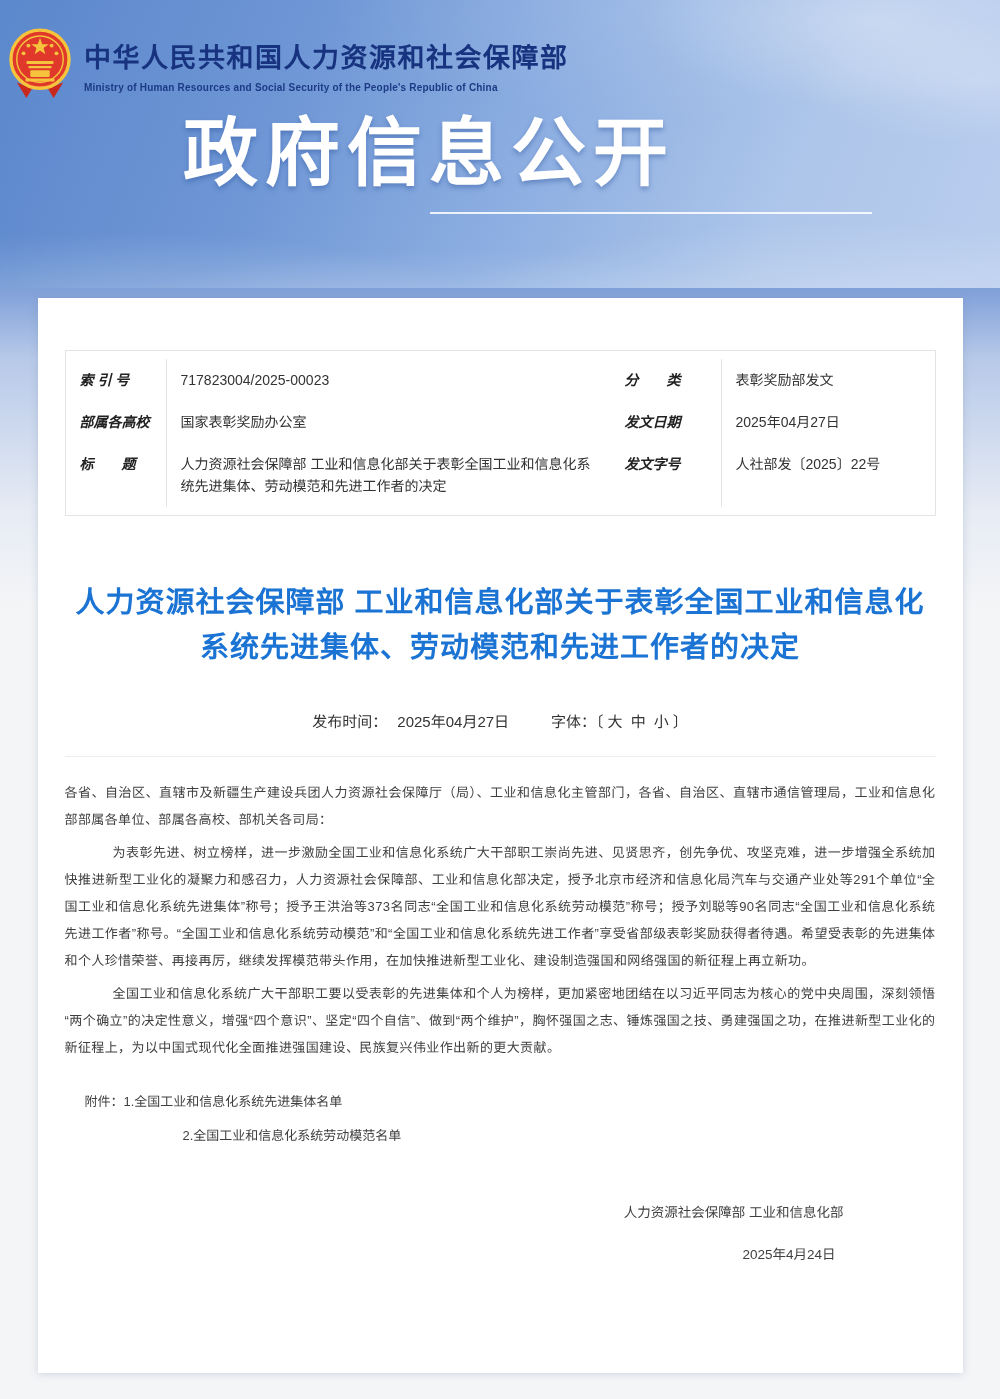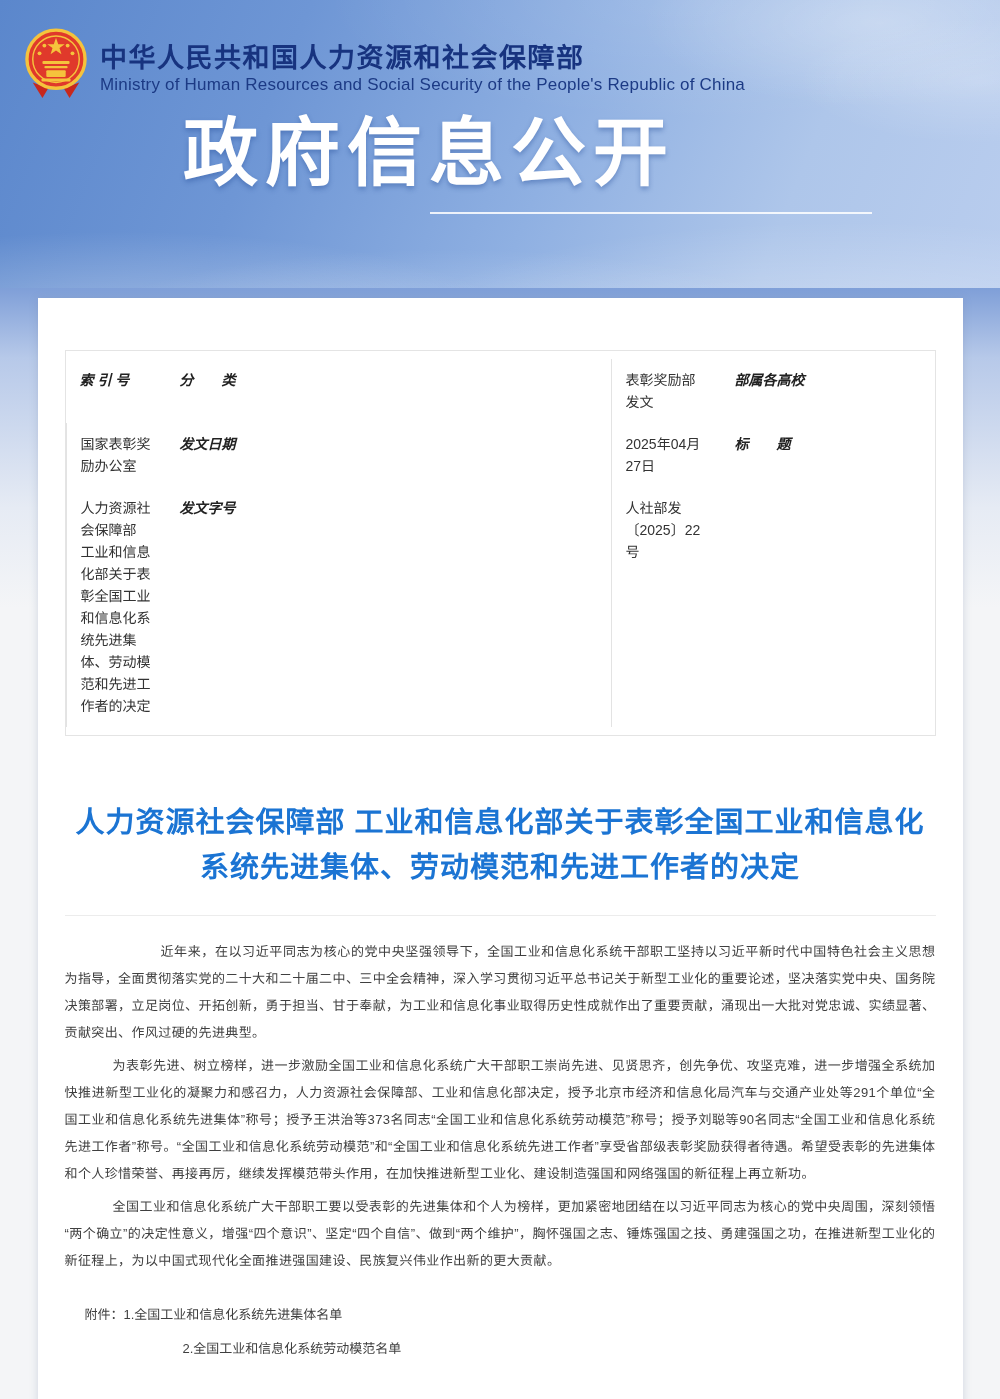--- a/index.html
+++ b/index.html
@@ -22,24 +22,24 @@
       radial-gradient(260px 90px at 98% 28%, rgba(255,255,255,.22), transparent 70%),
       radial-gradient(500px 160px at 70% 0%, rgba(255,255,255,.12), transparent 75%);
   }
   .banner::after { 
     content:""; position:absolute; left:0; right:0; bottom:0; height:130px;
     background:
       radial-gradient(60% 150px at 12% 135%, rgba(255,255,255,.38), transparent 68%),
       radial-gradient(55% 130px at 45% 140%, rgba(255,255,255,.30), transparent 70%),
       radial-gradient(65% 160px at 85% 135%, rgba(255,255,255,.34), transparent 70%);
   }
-  .brand { position:absolute; top:26px; left:25px; display:flex; gap:13px; z-index:3; }
+  .brand { position:absolute; top:26px; left:9px; display:flex; gap:13px; z-index:3; }
   .brand-emblem { width:62px; height:76px; flex:0 0 auto; }
   .brand-cn { font-size:27px; font-weight:bold; color:#17337f; letter-spacing:1.5px; margin-top:10px; }
-  .brand-en { font-size:17px; font-weight:normal; color:#1c3a85; letter-spacing:.2px; }
+  .brand-en { font-size:10px; font-weight:bold; color:#1c3a85; margin-top:7px; letter-spacing:.2px; }
   .banner-title {
     position:absolute; top:92px; left:0; width:828px; text-align:center; z-index:2;
     font-size:75px; font-weight:bold; color:#ffffff; letter-spacing:7px;
     text-shadow:0 3px 5px rgba(35,75,150,.4); padding-left:30px;
   }
   .banner-underline {
     position:absolute; top:212px; left:430px; width:442px; height:2px;
     background:rgba(255,255,255,.85); z-index:2;
   }
 
@@ -118,41 +118,45 @@
     </div>
     <div class="banner-title">政府信息公开</div>
     <div class="banner-underline"></div>
   </header>
 
   <div class="content-wrap">
     <main class="card">
 
       <section class="meta">
         <div class="m-cell m-label">索 引 号</div>
+        <div class="m-cell m-value">717823004/2025-00023</div>
         <div class="m-cell m-label">分　　类</div>
         <div class="m-cell m-value">表彰奖励部发文</div>
 
         <div class="m-cell m-label">部属各高校</div>
         <div class="m-cell m-value">国家表彰奖励办公室</div>
         <div class="m-cell m-label">发文日期</div>
         <div class="m-cell m-value">2025年04月27日</div>
 
         <div class="m-cell m-label">标　　题</div>
         <div class="m-cell m-value">人力资源社会保障部 工业和信息化部关于表彰全国工业和信息化系统先进集体、劳动模范和先进工作者的决定</div>
         <div class="m-cell m-label">发文字号</div>
         <div class="m-cell m-value">人社部发〔2025〕22号</div>
       </section>
 
       <h1 class="doc-title">人力资源社会保障部 工业和信息化部关于表彰全国工业和信息化系统先进集体、劳动模范和先进工作者的决定</h1>
 
+      <div class="pub-row">
+        <span>发布时间：</span><span class="pub-date">2025年04月27日</span><span class="font-ctl"><span>字体：</span><span>〔</span><a class="font-size-btn">大</a><a class="font-size-btn">中</a><a class="font-size-btn">小</a><span>〕</span></span>
+      </div>
 
       <div class="divider"></div>
 
       <div class="body-text">
-        <p class="indent-big">近年来，在以习近平同志为核心的党中央坚强领导下，全国工业和信息化系统干部职工坚持以习近平新时代中国特色社会主义思想为指导，全面贯彻落实党的二十大和二十届二中、三中全会精神，深入学习贯彻习近平总书记关于新型工业化的重要论述，坚决落实党中央、国务院决策部署，立足岗位、开拓创新，勇于担当、甘于奉献，为工业和信息化事业取得历史性成就作出了重要贡献，涌现出一大批对党忠诚、实绩显著、贡献突出、作风过硬的先进典型。</p>
+        <p>各省、自治区、直辖市及新疆生产建设兵团人力资源社会保障厅（局）、工业和信息化主管部门，各省、自治区、直辖市通信管理局，工业和信息化部部属各单位、部属各高校、部机关各司局：</p>
         <p class="indent-mid">为表彰先进、树立榜样，进一步激励全国工业和信息化系统广大干部职工崇尚先进、见贤思齐，创先争优、攻坚克难，进一步增强全系统加快推进新型工业化的凝聚力和感召力，人力资源社会保障部、工业和信息化部决定，授予北京市经济和信息化局汽车与交通产业处等291个单位“全国工业和信息化系统先进集体”称号；授予王洪治等373名同志“全国工业和信息化系统劳动模范”称号；授予刘聪等90名同志“全国工业和信息化系统先进工作者”称号。“全国工业和信息化系统劳动模范”和“全国工业和信息化系统先进工作者”享受省部级表彰奖励获得者待遇。希望受表彰的先进集体和个人珍惜荣誉、再接再厉，继续发挥模范带头作用，在加快推进新型工业化、建设制造强国和网络强国的新征程上再立新功。</p>
         <p class="indent-mid">全国工业和信息化系统广大干部职工要以受表彰的先进集体和个人为榜样，更加紧密地团结在以习近平同志为核心的党中央周围，深刻领悟“两个确立”的决定性意义，增强“四个意识”、坚定“四个自信”、做到“两个维护”，胸怀强国之志、锤炼强国之技、勇建强国之功，在推进新型工业化的新征程上，为以中国式现代化全面推进强国建设、民族复兴伟业作出新的更大贡献。</p>
       </div>
 
       <div class="attach">
         <div class="attach-line1"><span>附件：</span><a class="attach-item">1.全国工业和信息化系统先进集体名单</a></div>
         <div class="attach-line"><a class="attach-item">2.全国工业和信息化系统劳动模范名单</a></div>
       </div>
 
       <div class="sig">人力资源社会保障部  工业和信息化部</div>

